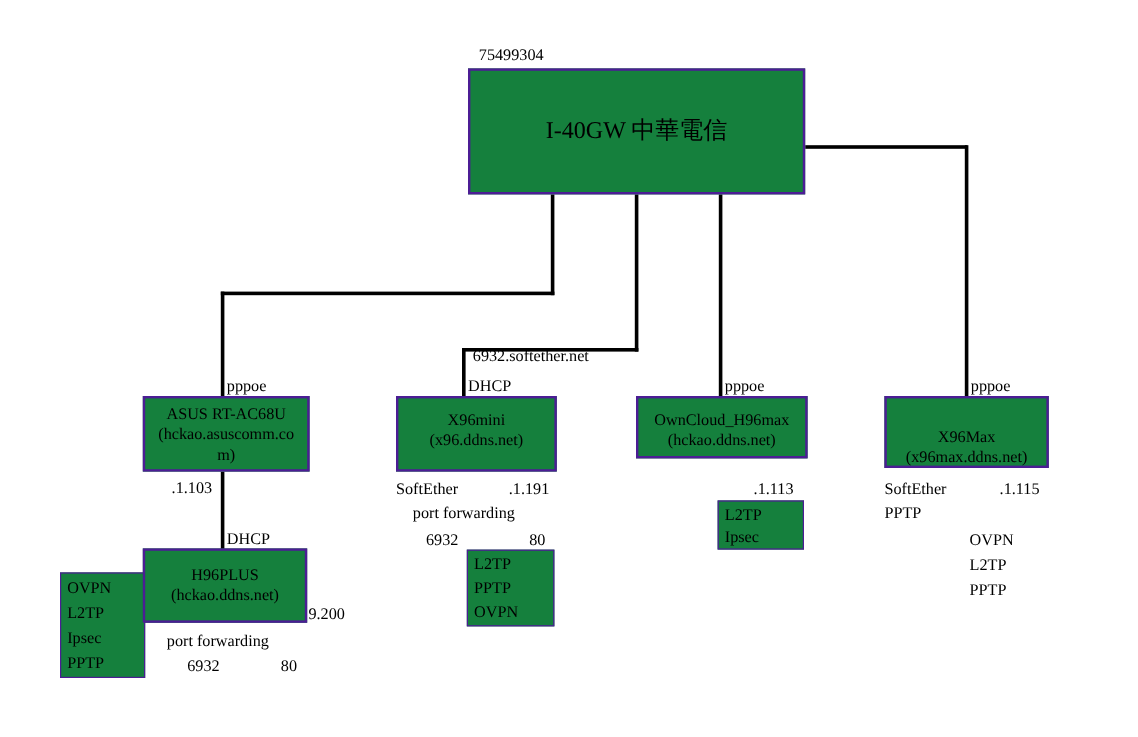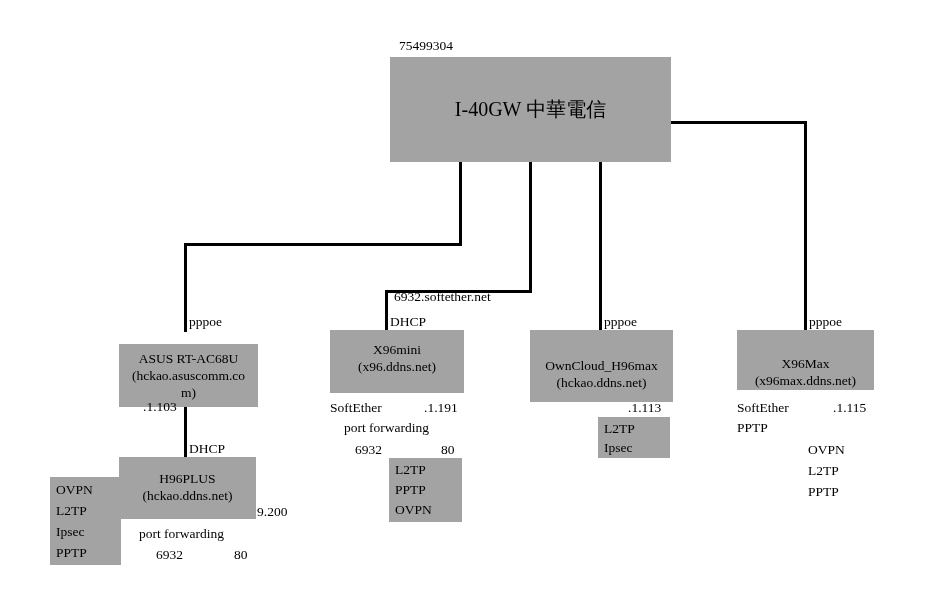--- a/index.html
+++ b/index.html
@@ -17,22 +17,22 @@
   }
   .ln { position: absolute; background: #000; }
   .lbl {
     position: absolute;
     font-size: 13.5px;
     line-height: 15px;
     white-space: nowrap;
   }
   .box {
     position: absolute;
-    border: 2px solid #a3a3a3;
-    background: #a3a3a3;
+    border: 2px solid #4c1d95;
+    background: #15803d;
     text-align: center;
     font-size: 13.5px;
     line-height: 17px;
   }
   .box.thin {
     border-width: 1px;
     text-align: left;
   }
   .root-box {
     display: flex;
@@ -69,21 +69,21 @@
     <span class="root-title">I-40GW 中華電信</span>
   </div>
 
   <div class="lbl" style="left:394px; top:289px;">6932.softether.net</div>
   <div class="lbl" style="left:189px; top:314px;">pppoe</div>
   <div class="lbl" style="left:390px; top:314px;">DHCP</div>
   <div class="lbl" style="left:604px; top:314px;">pppoe</div>
   <div class="lbl" style="left:809px; top:314px;">pppoe</div>
   <div class="lbl" style="left:189px; top:441px;">DHCP</div>
 
-  <div class="box" style="left:119px; top:330px; width:139px; height:63px; padding-top:4px;margin-top:14px;">
+  <div class="box" style="left:119px; top:330px; width:139px; height:63px; padding-top:4px;">
     <div>ASUS RT-AC68U</div>
     <div>(hckao.asuscomm.co</div>
     <div>m)</div>
   </div>
   <div class="lbl" style="left:143px; top:399px;">.1.103</div>
 
   <div class="box" style="left:330px; top:330px; width:134px; height:63px; padding-top:9px;">
     <div>X96mini</div>
     <div>(x96.ddns.net)</div>
   </div>
@@ -91,21 +91,21 @@
   <div class="lbl" style="left:424px; top:400px;">.1.191</div>
   <div class="lbl" style="left:344px; top:420px;">port forwarding</div>
   <div class="lbl" style="left:355px; top:442px;">6932</div>
   <div class="lbl" style="left:441px; top:442px;">80</div>
   <div class="box thin proto-a" style="left:389px; top:458px; width:73px; height:64px;">
     <div>L2TP</div>
     <div>PPTP</div>
     <div>OVPN</div>
   </div>
 
-  <div class="box" style="left:530px; top:330px; width:143px; height:72px; padding-top:25px;">
+  <div class="box" style="left:530px; top:330px; width:143px; height:52px; padding-top:9px;">
     <div>OwnCloud_H96max</div>
     <div>(hckao.ddns.net)</div>
   </div>
   <div class="lbl" style="left:628px; top:400px;">.1.113</div>
   <div class="box thin proto-b" style="left:598px; top:417px; width:72px; height:41px;">
     <div>L2TP</div>
     <div>Ipsec</div>
   </div>
 
   <div class="box" style="left:737px; top:330px; width:137px; height:60px; padding-top:23px;">

